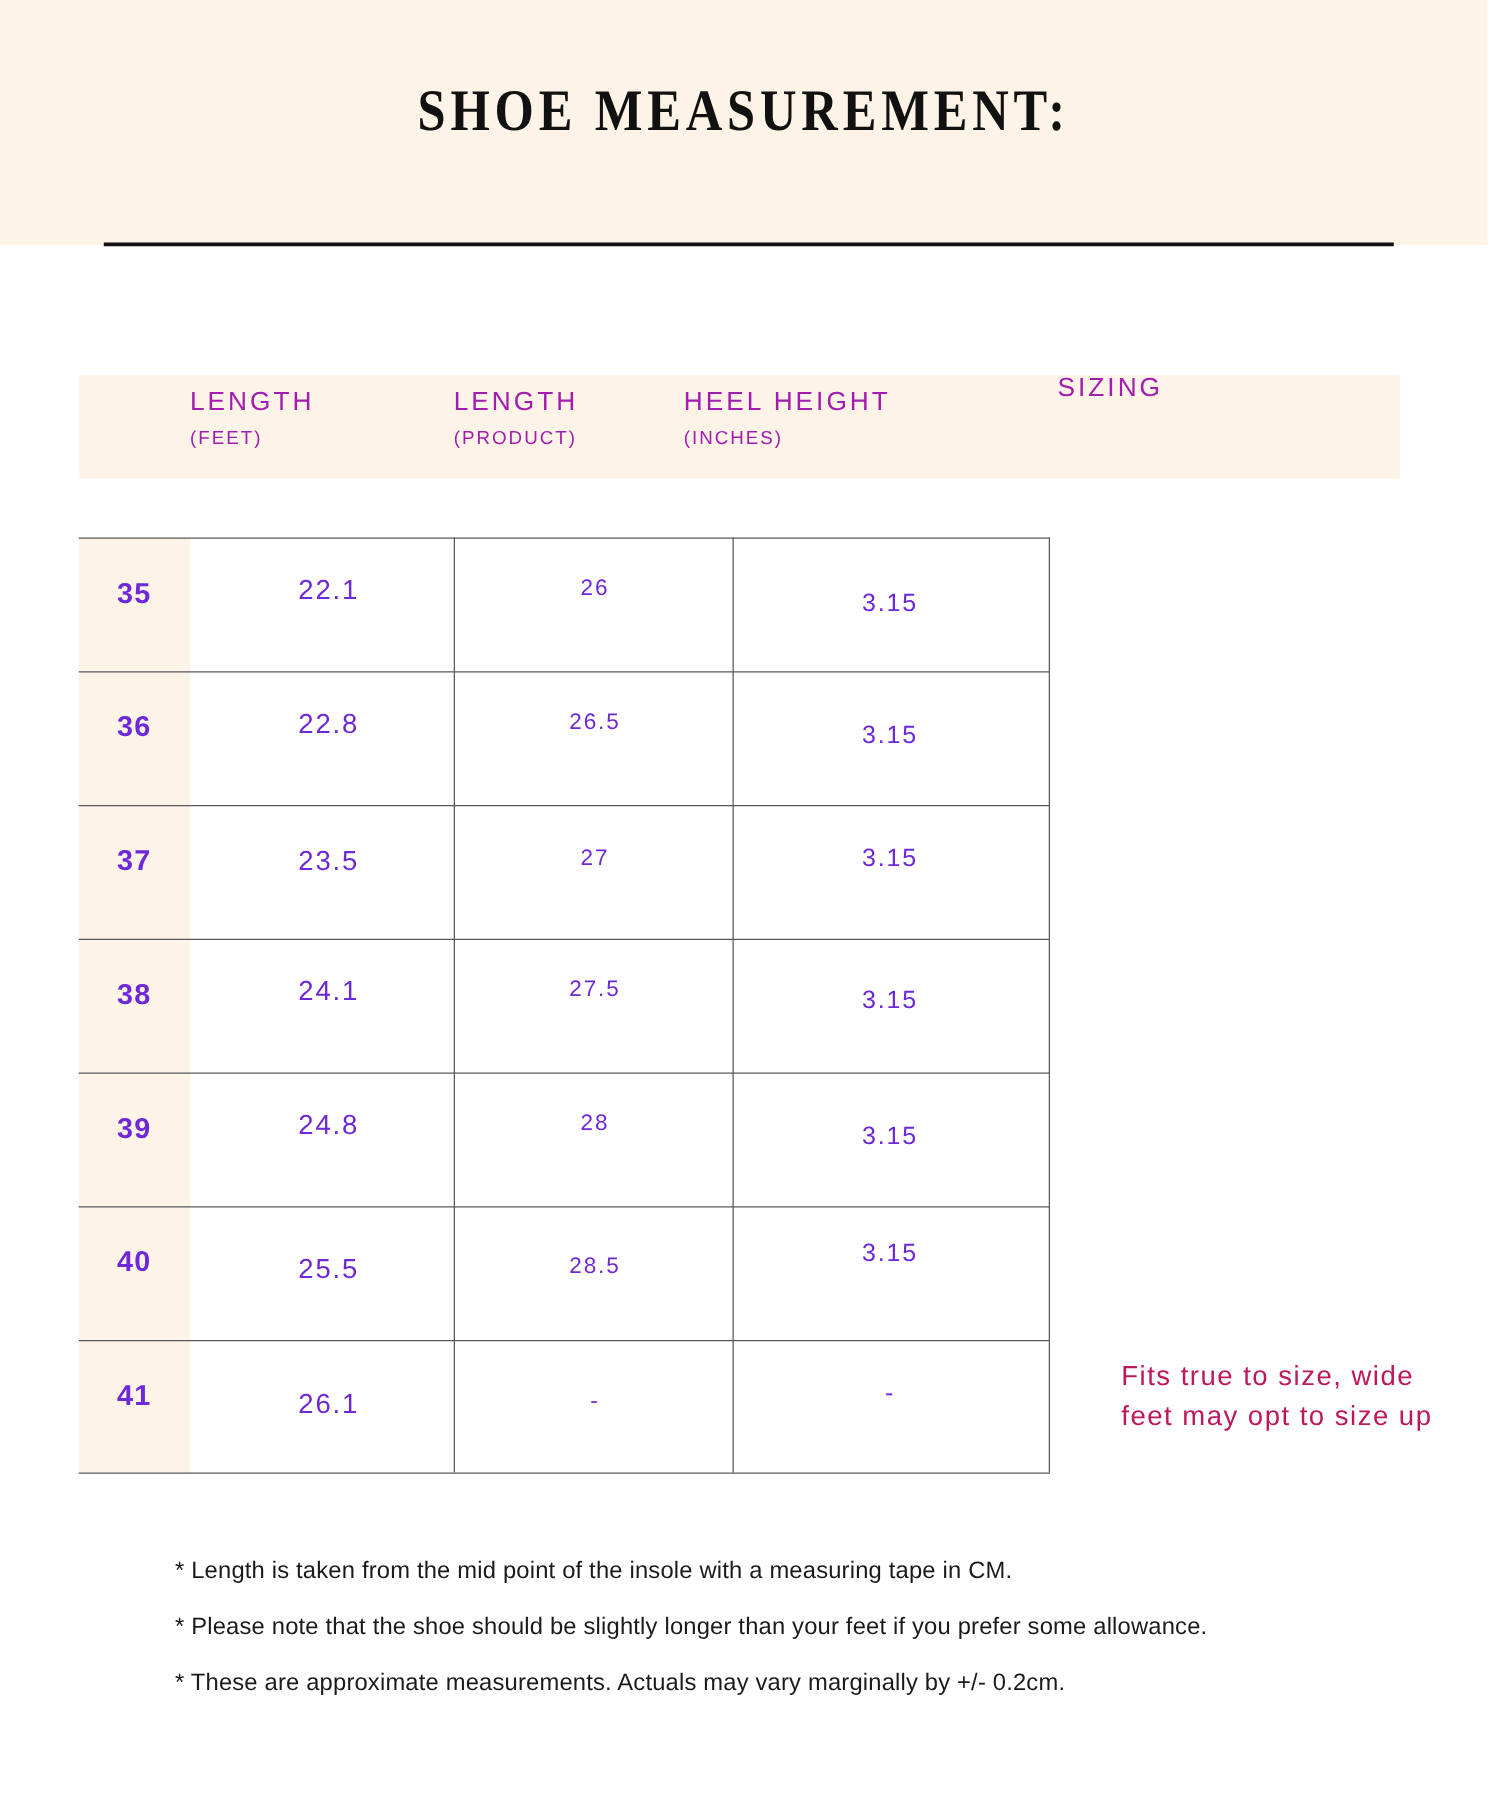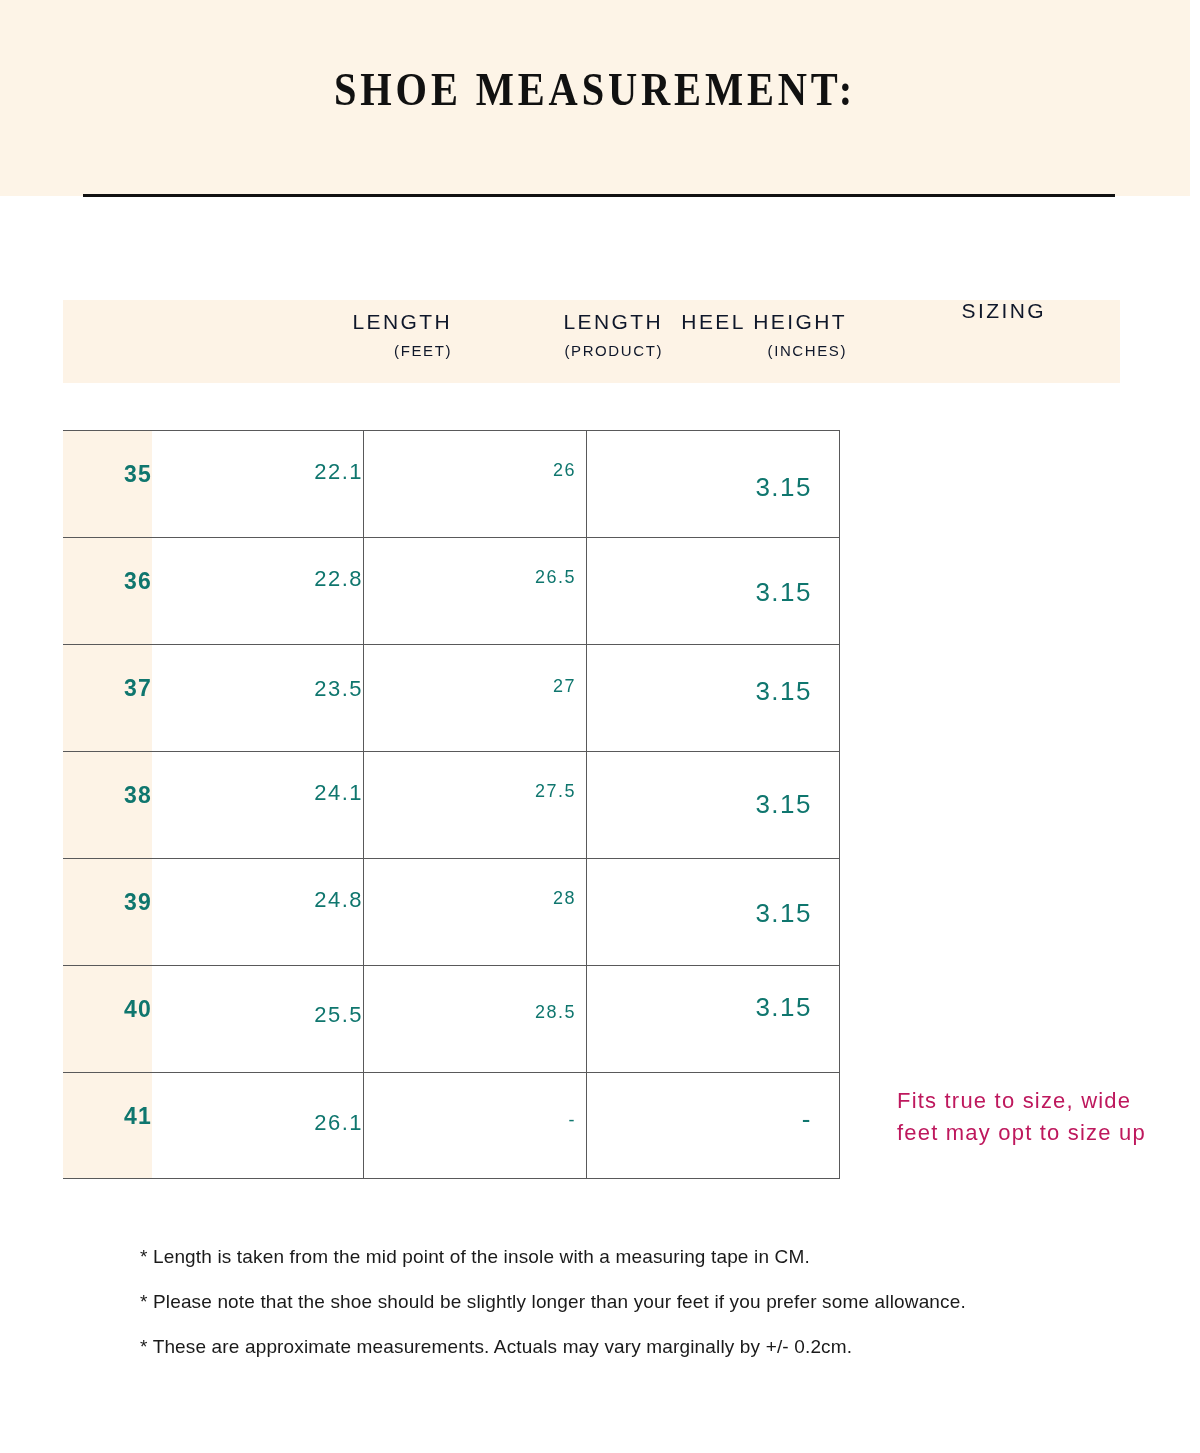--- a/index.html
+++ b/index.html
@@ -64,22 +64,22 @@
     background: #fdf3e6;
   }
   .thead-inner {
     position: relative;
     width: 100%;
     height: 100%;
   }
   .th {
     position: absolute;
     top: 0;
-    text-align: right;
-    color: #0f172a;
+    text-align: left;
+    color: #a21caf;
   }
   .th .th-main {
     display: block;
     font-size: 21px;
     letter-spacing: 2.4px;
     font-weight: 400;
     line-height: 1.05;
   }
   .th .th-sub {
     display: block;
@@ -135,22 +135,22 @@
     top: 130px;
     width: 1200px;
   }
   .row {
     position: relative;
     height: 107px;
     width: 1200px;
   }
   .cell {
     position: absolute;
-    text-align: right;
-    color: #0f766e;
+    text-align: center;
+    color: #6d28d9;
   }
   .cell-size {
     left: 63px;
     width: 89px;
     top: 31px;
     font-size: 23px;
     font-weight: bold;
     letter-spacing: 1.2px;
   }
   .cell-feet {
@@ -164,21 +164,21 @@
     left: 376px;
     width: 200px;
     top: 30px;
     font-size: 18px;
     letter-spacing: 1.5px;
   }
   .cell-heel {
     left: 612px;
     width: 200px;
     top: 36px;
-    font-size: 26px;
+    font-size: 20px;
     letter-spacing: 1.5px;
   }
   
   .row:nth-child(1) .cell-heel { top: 42px; }
   .row:nth-child(2) .cell-heel { top: 40px; }
   .row:nth-child(3) .cell-heel { top: 32px; }
   .row:nth-child(4) .cell-heel { top: 38px; }
   .row:nth-child(5) .cell-heel { top: 40px; }
   .row:nth-child(6) .cell-heel { top: 27px; }
   .row:nth-child(7) .cell-heel { top: 32px; }

